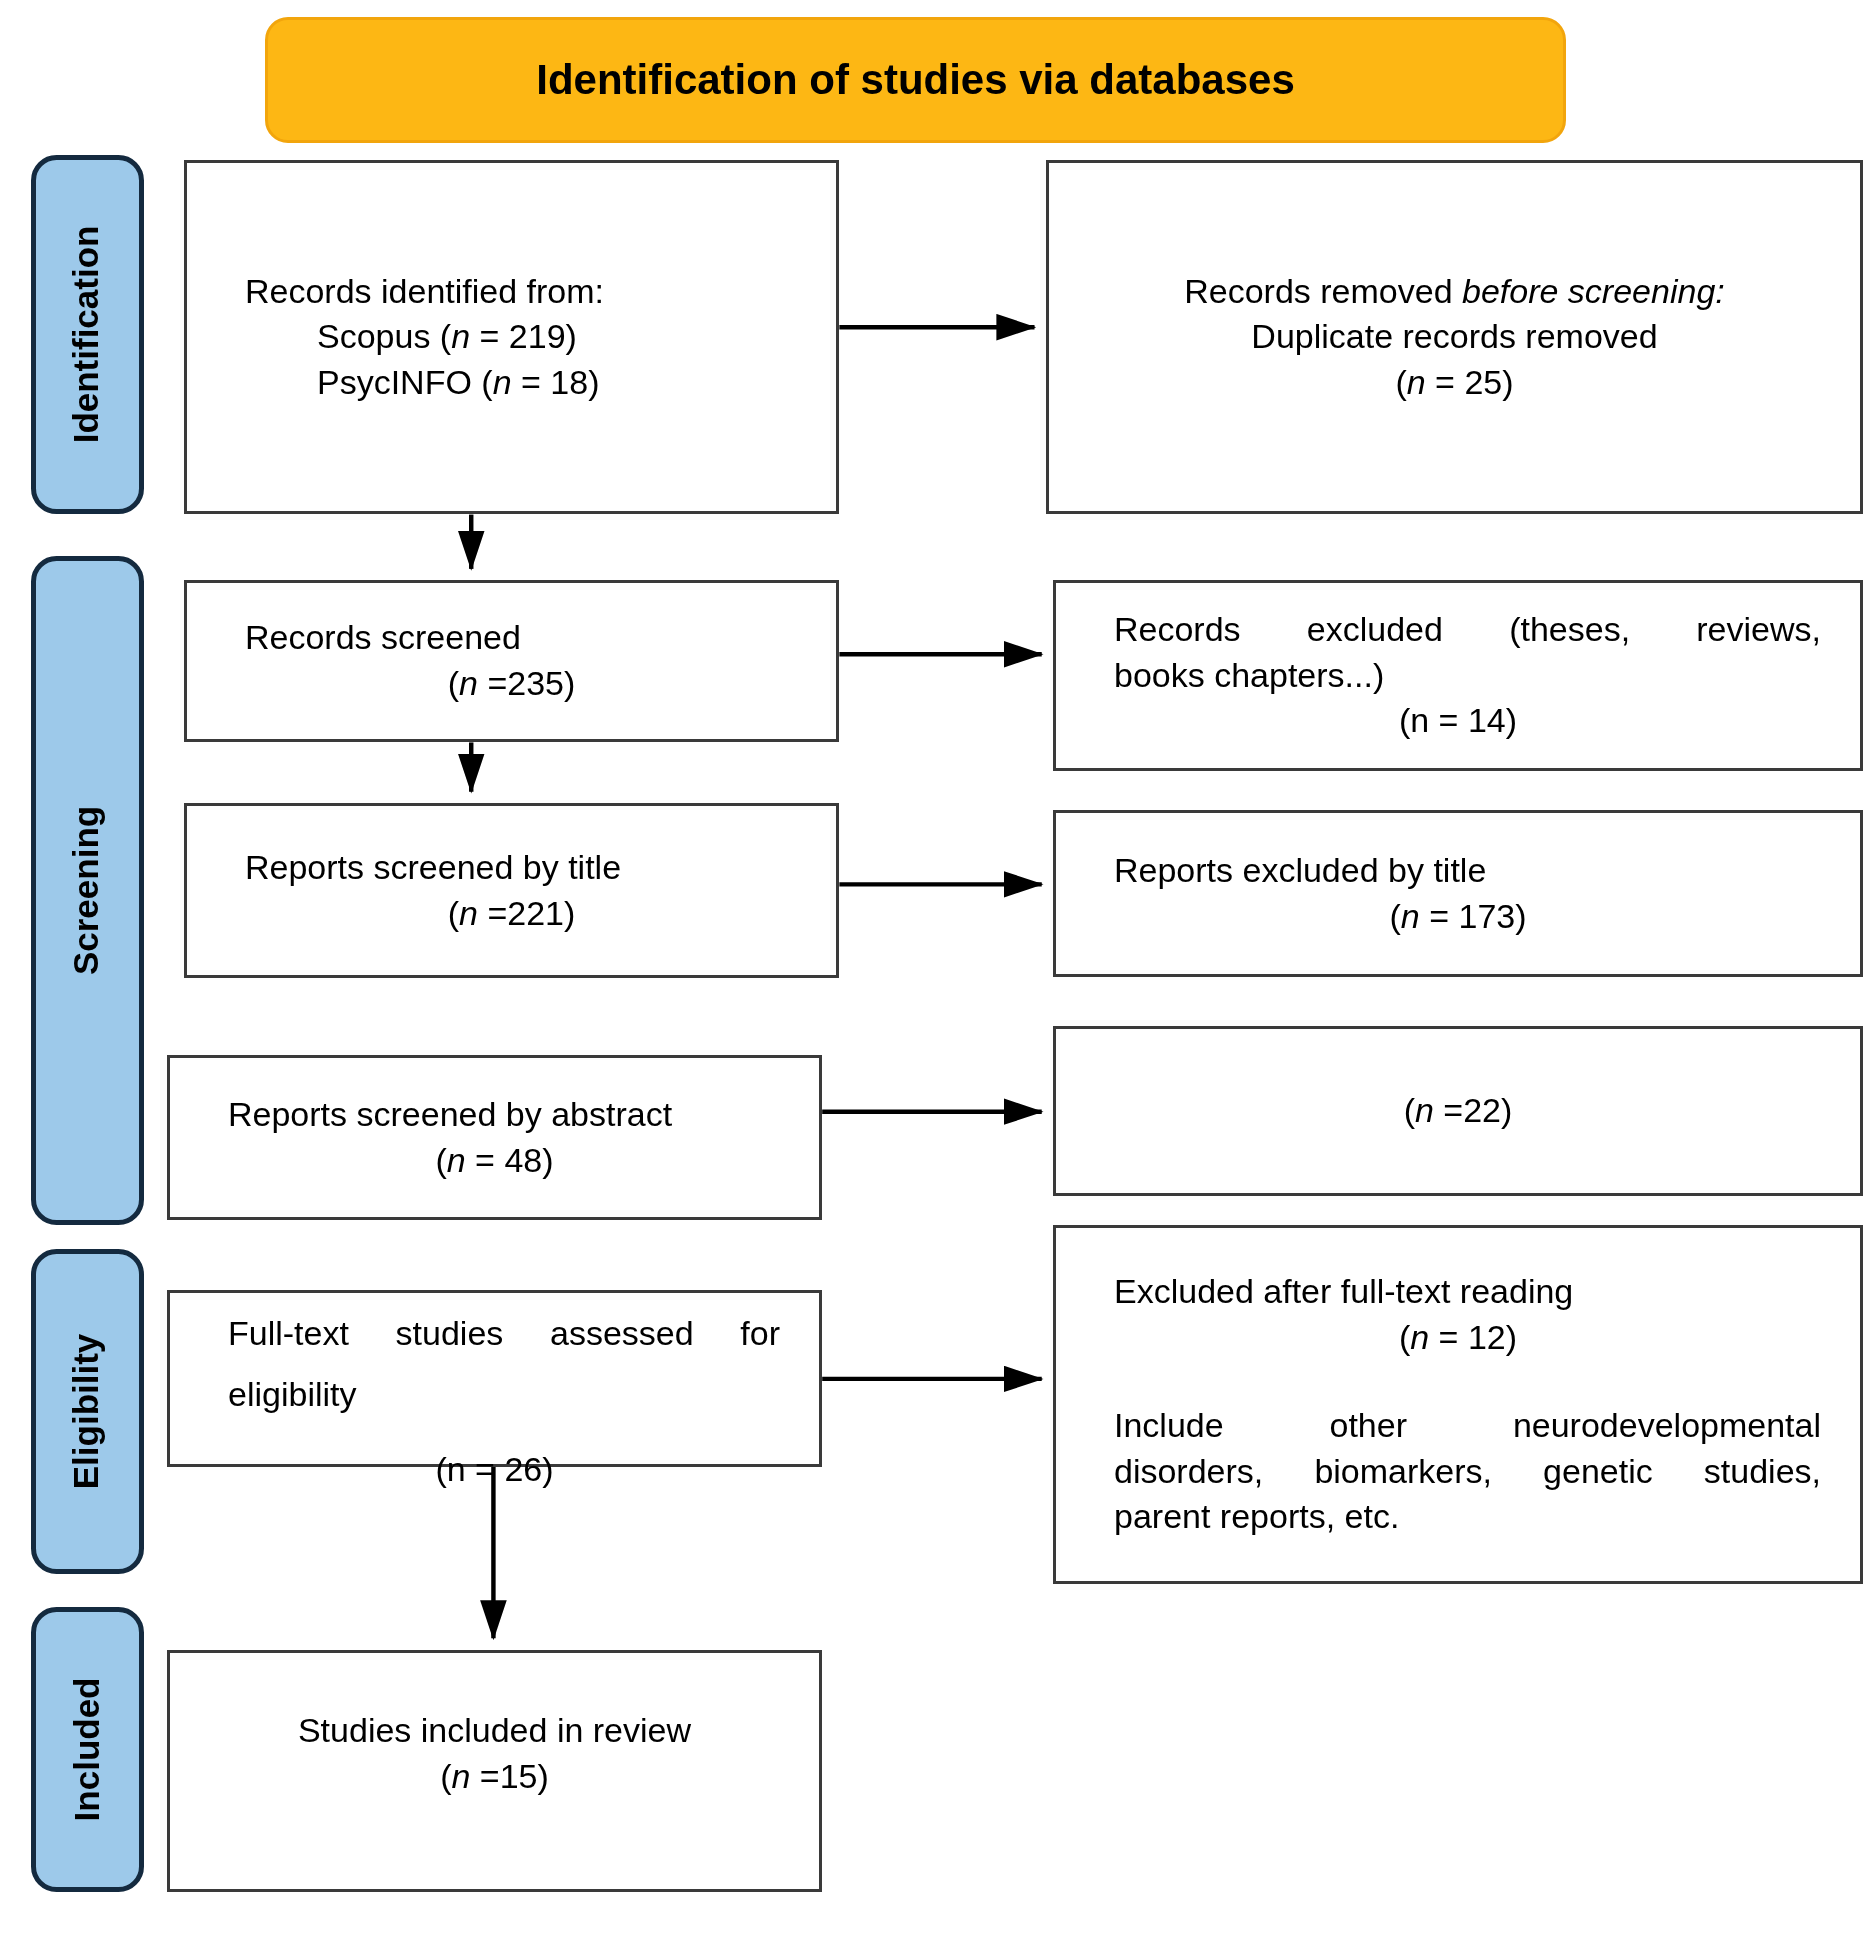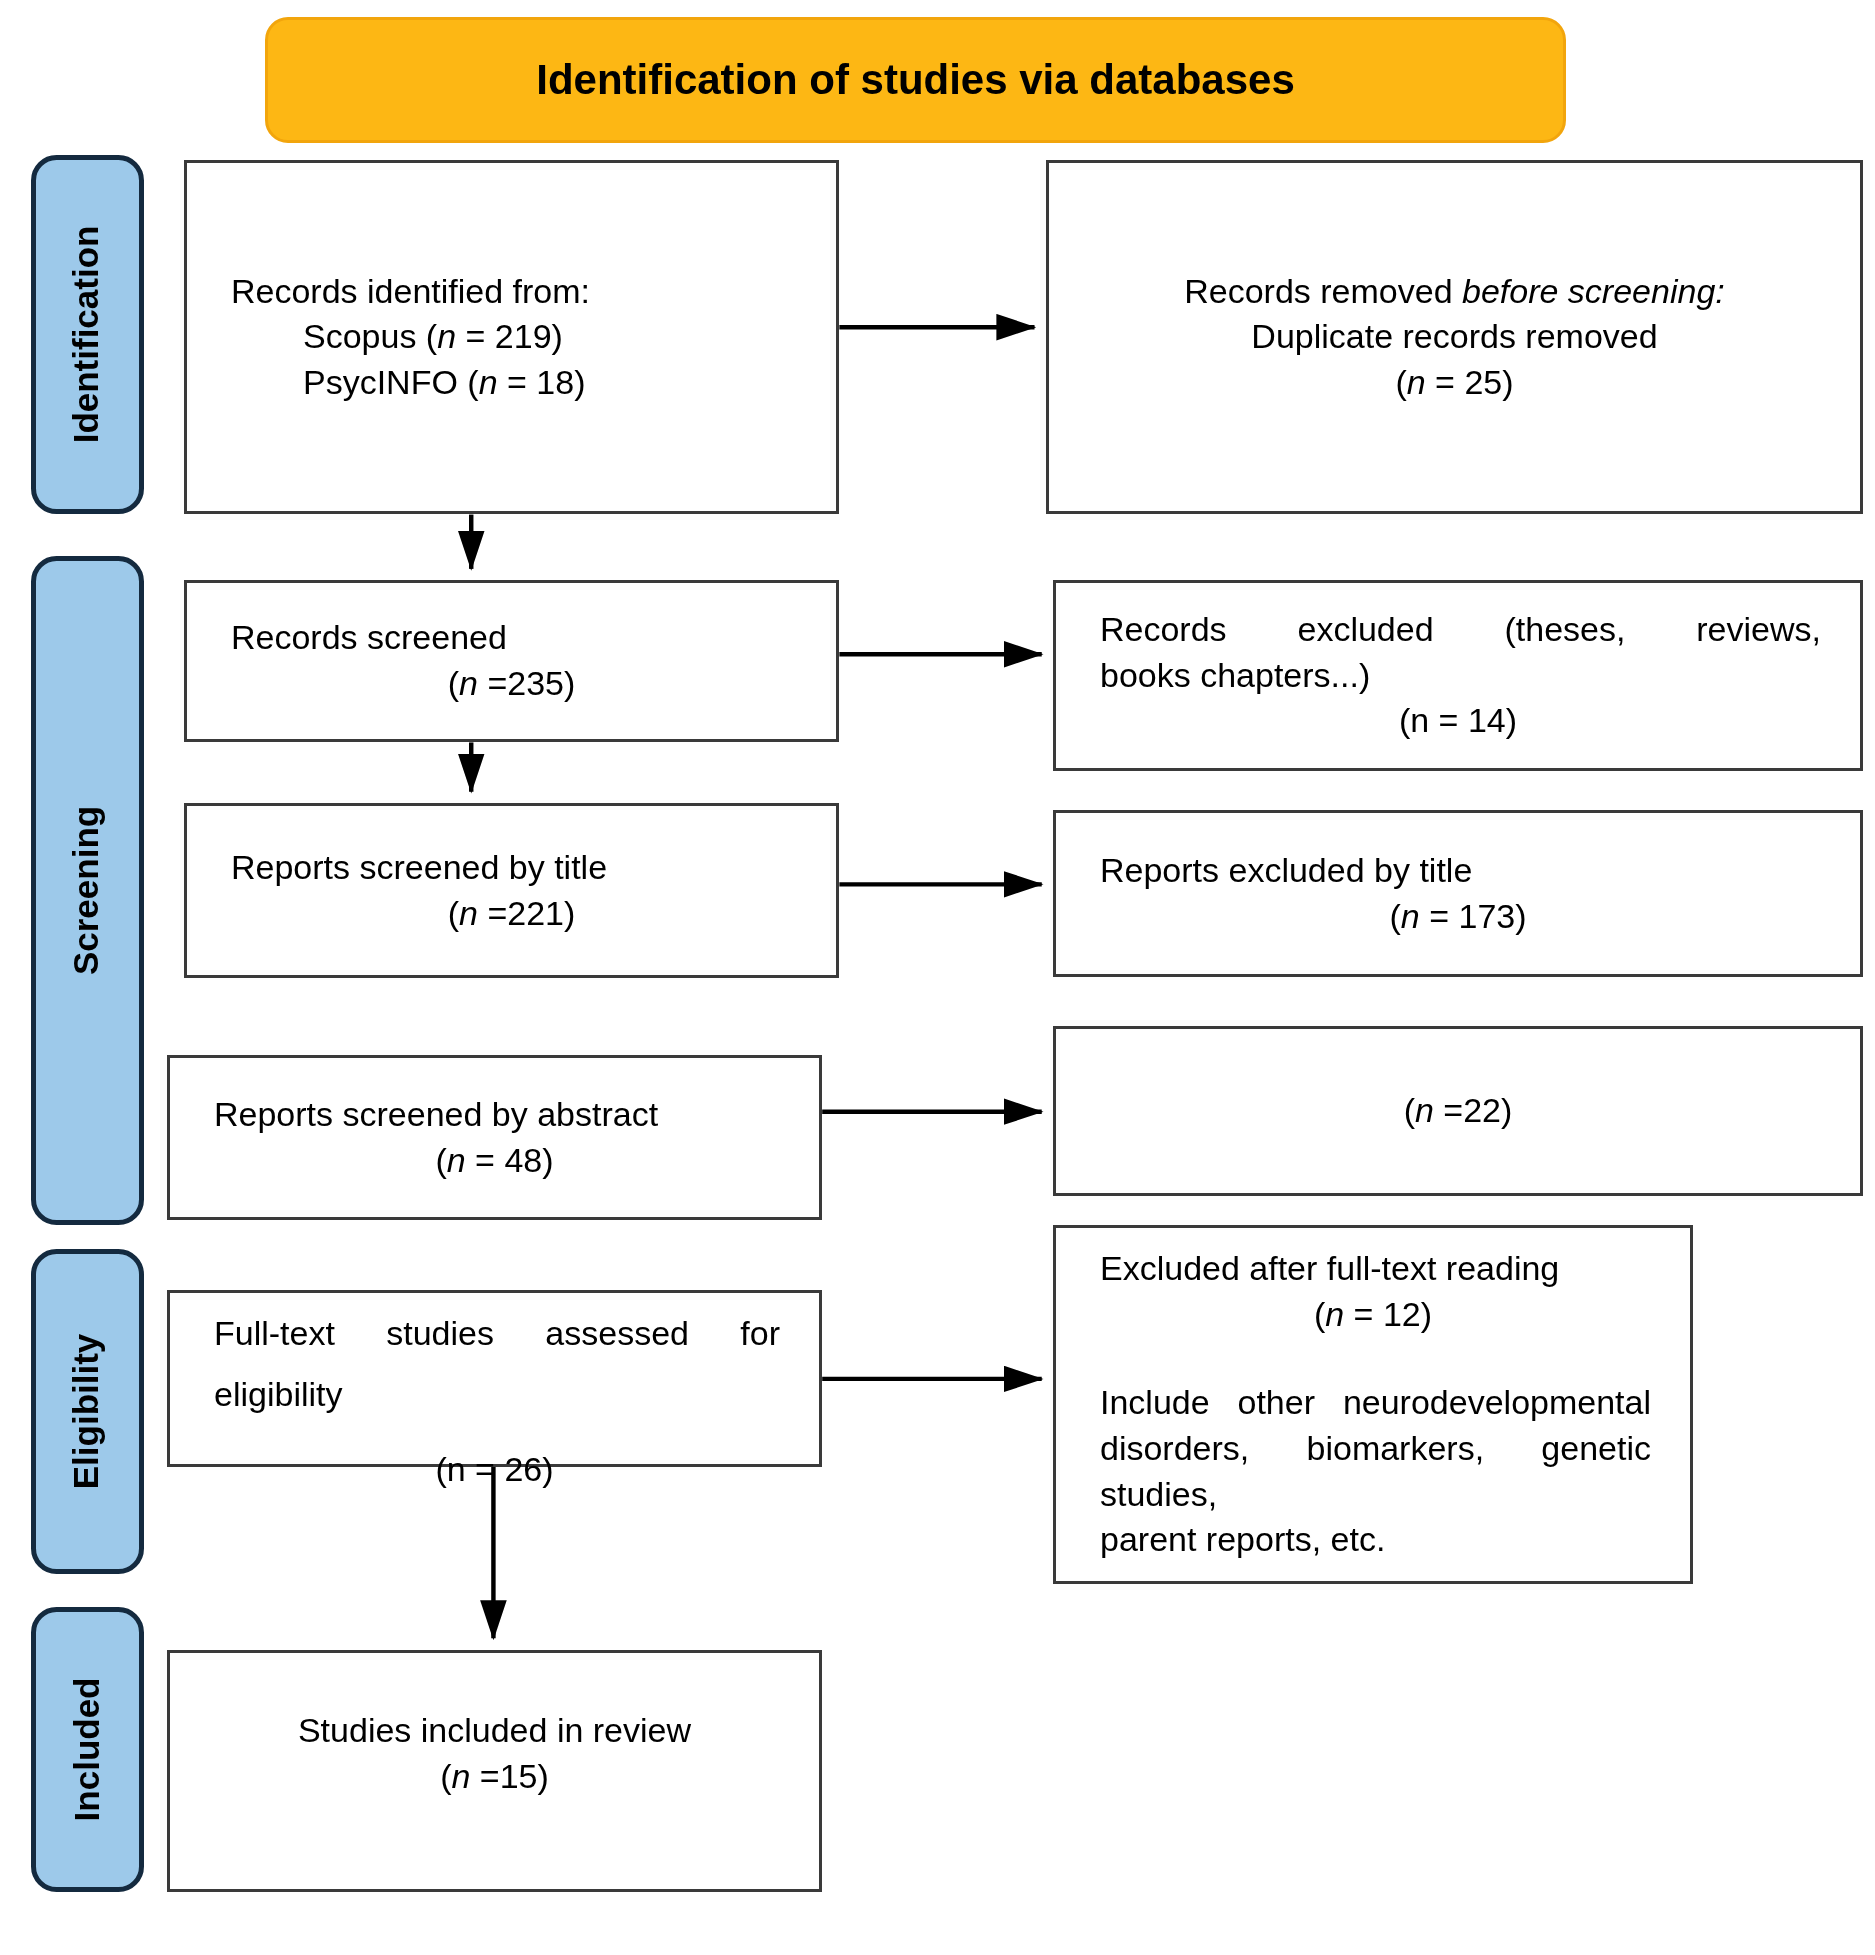--- a/index.html
+++ b/index.html
@@ -27,21 +27,21 @@
   .stage span{
     transform:rotate(-90deg);white-space:nowrap;
     font-weight:bold;font-size:35px;
   }
   
   .box{
     position:absolute;background:#fff;
     border:3.3px solid #3A3A3A;box-sizing:border-box;
     display:flex;flex-direction:column;
   }
-  .box .pad{padding-left:44px;padding-right:39px;}
+  .box .pad{padding-left:58px;padding-right:39px;}
   .vcenter{justify-content:center;}
   .count{text-align:center;}
   .jline{text-align:justify;text-align-last:justify;}
   .src{margin-left:72px;}
   .gap{height:43px;}
   .sgap{height:12.2px;}
   i{font-style:italic;}
   
   svg.arrows{position:absolute;left:0;top:0;pointer-events:none;}
 </style>
@@ -116,21 +116,21 @@
 
   <div class="box vcenter" style="left:1053px;top:810px;width:810px;height:167px;">
     <div class="pad">Reports excluded by title</div>
     <div class="count">(<i>n</i> = 173)</div>
   </div>
 
   <div class="box vcenter" style="left:1053px;top:1026px;width:810px;height:170px;">
     <div class="count">(<i>n</i> =22)</div>
   </div>
 
-  <div class="box vcenter" style="left:1053px;top:1225px;width:640px;height:359px;">
+  <div class="box vcenter" style="left:1053px;top:1225px;width:810px;height:359px;">
     <div class="pad">Excluded after full-text reading</div>
     <div class="count">(<i>n</i> = 12)</div>
     <div class="gap"></div>
     <div class="pad jline">Include other neurodevelopmental</div>
     <div class="pad jline">disorders, biomarkers, genetic studies,</div>
     <div class="pad">parent reports, etc.</div>
   </div>
 
   <svg class="arrows" width="1875" height="1955" viewBox="0 0 3382 3526">
     <defs>

